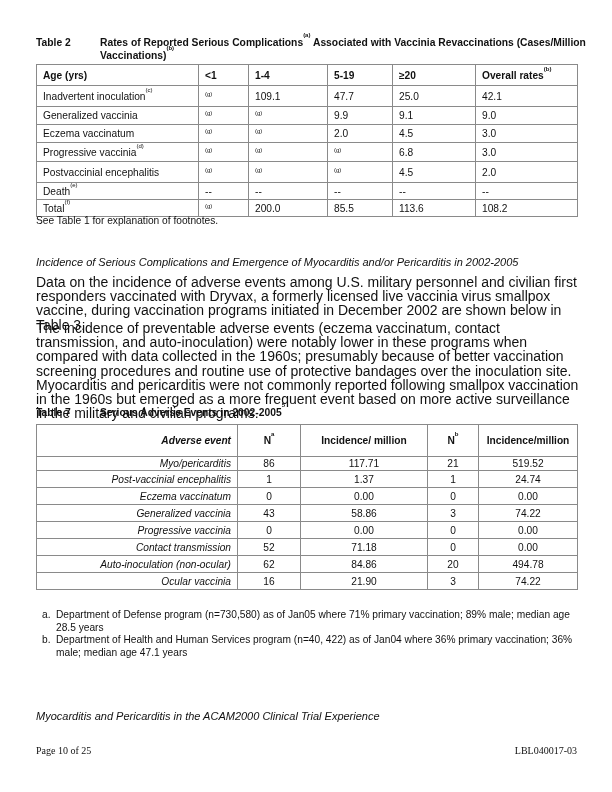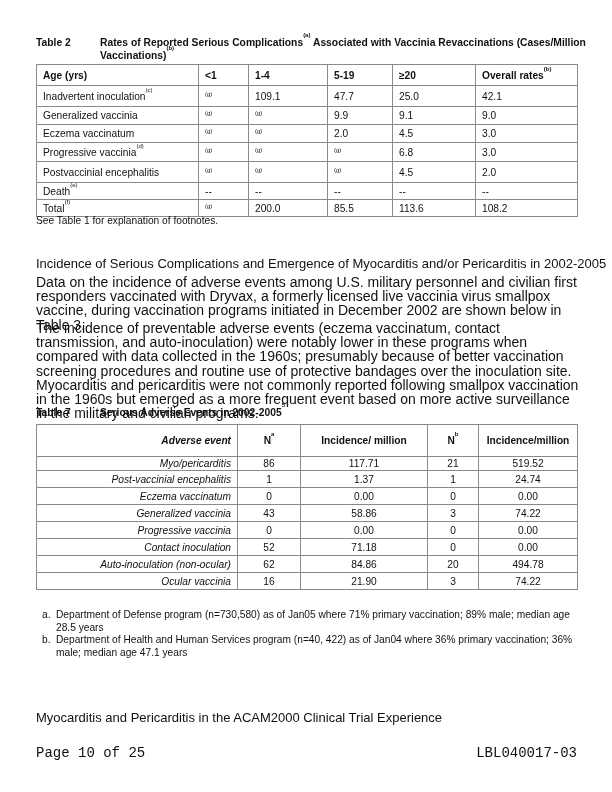--- a/index.html
+++ b/index.html
@@ -11,26 +11,26 @@
   .tbl-caption .title { position: absolute; left: 64px; top: 0; width: 500px; }
   sup { font-size: 6px; vertical-align: top; position: relative; top: -1px; line-height: 0; }
   table { border-collapse: collapse; position: absolute; table-layout: fixed; }
   td, th { border: 1px solid #8a8a8a; font-size: 10.2px; padding: 0 6px; white-space: nowrap; }
   th { font-weight: bold; text-align: left; margin-top: 12px; }
   .t2 td { text-align: left; }
   .gsup { font-size: 6px; vertical-align: top; }
   .t3 th, .t3 td { text-align: center; }
   .t3 th:first-child, .t3 td:first-child { text-align: right; font-style: italic; }
   .note { font-size: 10.2px; }
-  .italic-head { font-size: 13px; }
+  .italic-head { font-style: italic; font-size: 11px; }
   .para { font-size: 14px; line-height: 14.2px; width: 545px; }
   .fn { font-size: 10.2px; line-height: 12.5px; }
   .fn .lbl { position: absolute; left: 0; }
   .fn .txt { position: absolute; left: 14px; width: 530px; }
-  .footer { font-family: Liberation Mono, monospace; font-size: 14px; }
+  .footer { font-family: Liberation Serif, serif; font-size: 10px; }
 </style>
 </head>
 <body>
 
 <div class="abs tbl-caption" style="left:36px; top:36px; width:560px; height:28px;">
   <span class="num">Table 2</span>
   <span class="title"><span>Rates of Reported Serious Complications</span><sup>(a)</sup><span> Associated with Vaccinia Revaccinations (Cases/Million Vaccinations)</span><sup>(b)</sup></span>
 </div>
 
 <table class="t2" style="left:36px; top:64px; width:541px;">
@@ -166,21 +166,21 @@
         <td>74.22</td>
       </tr>
   <tr style="height:17px">
         <td>Progressive vaccinia</td>
         <td>0</td>
         <td>0.00</td>
         <td>0</td>
         <td>0.00</td>
       </tr>
   <tr style="height:17px">
-        <td>Contact inoculation</td>
+        <td>Contact transmission</td>
         <td>52</td>
         <td>71.18</td>
         <td>0</td>
         <td>0.00</td>
       </tr>
   <tr style="height:17px">
         <td>Auto-inoculation (non-ocular)</td>
         <td>62</td>
         <td>84.86</td>
         <td>20</td>

